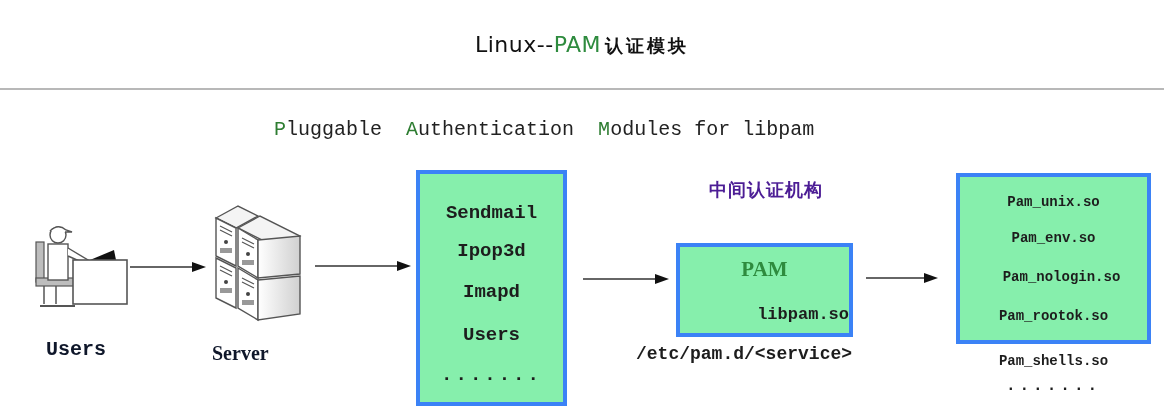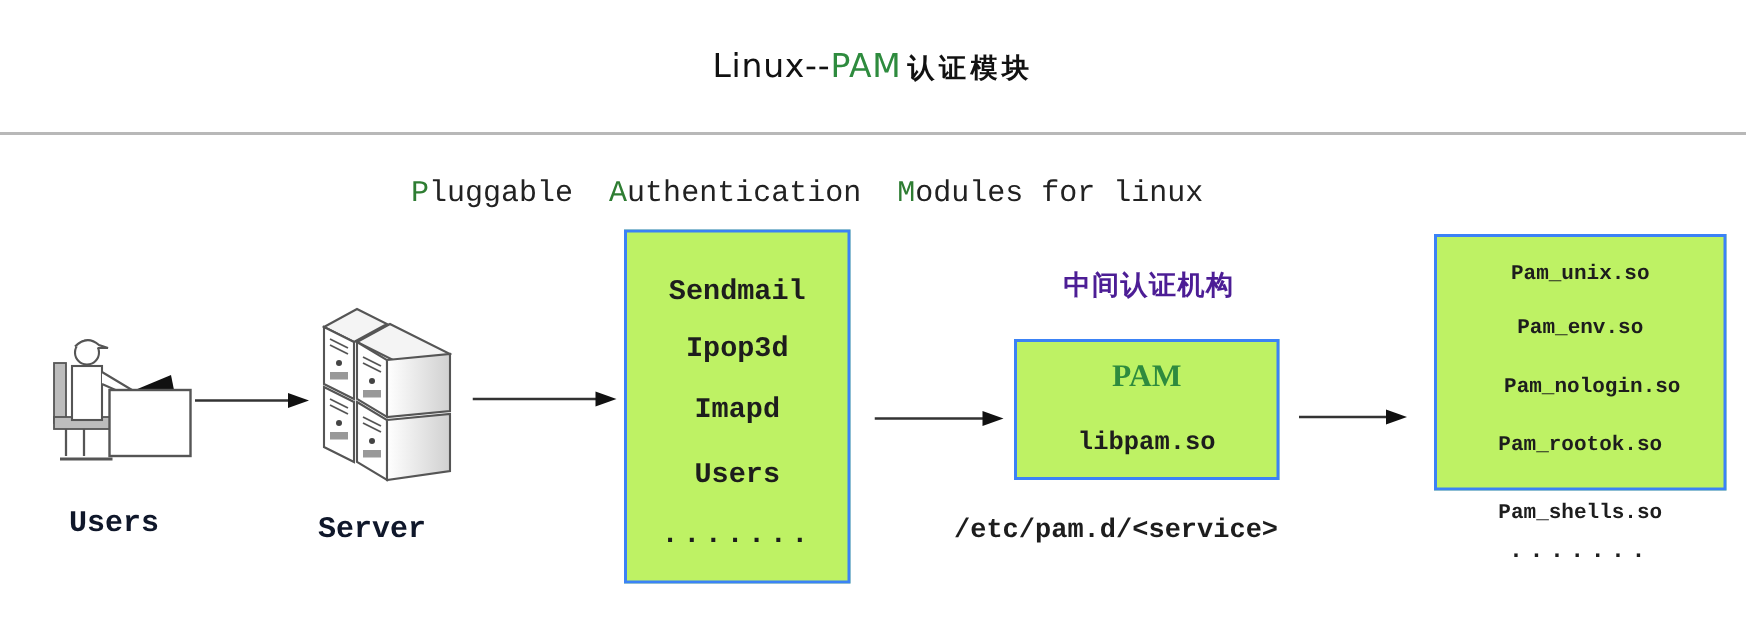--- a/index.html
+++ b/index.html
@@ -6,37 +6,37 @@
   body { width:1164px; height:417px; position:relative; overflow:hidden;
          font-family:"Liberation Serif", "DejaVu Serif", serif; color:#1a1a1a; }
   .abs { position:absolute; }
   .title { left:0; width:1164px; top:32px; text-align:center; font-family:"DejaVu Sans", "Liberation Sans", sans-serif;
            font-size:22px; letter-spacing:0.5px; color:#111; }
   .title .green { color:#2e8b3e; }
   .title .cn { font-size:18px; font-weight:bold; letter-spacing:3px; margin-left:4px; }
   .rule { left:0; width:1164px; top:88px; height:2px; background:#b8b8b8; }
   .subtitle { left:250px; top:95px; font-family:"Liberation Mono", "DejaVu Sans Mono", monospace; font-size:20px; color:#222; white-space:pre; }
   .subtitle .g { color:#2e7d32; }
-  .box { border:2px solid #3b82f6; background:#bef264; box-sizing:border-box; }
+  .box { border:4px solid #3b82f6; background:#86efac; box-sizing:border-box;margin-top:17px; }
   .mono { font-family:"Liberation Mono", "DejaVu Sans Mono", monospace; font-weight:bold; color:#1d1d1d; }
   .label { font-family:"Liberation Mono", "DejaVu Sans Mono", monospace; font-weight:bold; font-size:20px; color:#0f172a; }
   .svc { position:absolute; left:0; width:100%; text-align:center; font-size:19px; }
   .mod { position:absolute; left:0; width:100%; text-align:center; font-size:14px; }
   .cnlabel { font-family:"DejaVu Sans", sans-serif; font-weight:bold; font-size:18px; color:#4c1d95; letter-spacing:1px; }
   .pam { color:#2e8b3e; font-weight:bold; font-size:21px; font-family:"Liberation Serif", serif; }
 </style>
 </head>
 <body>
 
 <div class="abs title">
   <span>Linux--</span><span class="green">PAM</span><span class="cn">认证模块</span>
 </div>
 <div class="abs rule"></div>
 <div class="abs subtitle">
-  <span class="g">P</span><span>luggable  </span><span class="g">A</span><span>uthentication  </span><span class="g">M</span><span>odules for linux</span>
+  <span class="g">P</span><span>luggable  </span><span class="g">A</span><span>uthentication  </span><span class="g">M</span><span>odules for libpam</span>
 </div>
 
 <svg class="abs" style="left:30px;top:222px;" width="105" height="90" viewBox="0 0 105 90">
 
   <rect x="6" y="20" width="8" height="40" fill="#bdbdbd" stroke="#555" stroke-width="1.2"></rect>
   <rect x="6" y="56" width="40" height="8" fill="#bdbdbd" stroke="#555" stroke-width="1.2"></rect>
   <line x1="14" y1="64" x2="14" y2="82" stroke="#555" stroke-width="1.5"></line>
   <line x1="26" y1="64" x2="26" y2="82" stroke="#555" stroke-width="1.5"></line>
   <line x1="10" y1="84" x2="45" y2="84" stroke="#555" stroke-width="2"></line>
 
@@ -90,21 +90,21 @@
     <circle cx="14" cy="82" r="2"></circle>
       <circle cx="36" cy="94" r="2"></circle>
   </g>
   <g fill="#999">
     <rect x="8" y="48" width="12" height="5"></rect>
       <rect x="30" y="60" width="12" height="5"></rect>
     <rect x="8" y="88" width="12" height="5"></rect>
       <rect x="30" y="100" width="12" height="5"></rect>
   </g>
 </svg>
-<div class="abs label" style="left:212px;top:342px;">Server</div>
+<div class="abs label" style="left:212px;top:342px;font-family:Liberation Serif, serif;">Server</div>
 
 <svg class="abs" style="left:315px;top:259px;" width="100" height="14">
   <line x1="0" y1="7" x2="84" y2="7" stroke="#333" stroke-width="1.6"></line>
   <polygon points="82,2 96,7 82,12" fill="#111"></polygon>
 </svg>
 
 <div class="abs box mono" style="left:416px;top:153px;width:151px;height:236px;">
   <div class="svc" style="top:28px;">Sendmail</div>
   <div class="svc" style="top:66px;">Ipop3d</div>
   <div class="svc" style="top:107px;">Imapd</div>
@@ -113,21 +113,21 @@
 </div>
 
 <svg class="abs" style="left:583px;top:272px;" width="90" height="14">
   <line x1="0" y1="7" x2="74" y2="7" stroke="#333" stroke-width="1.6"></line>
   <polygon points="72,2 86,7 72,12" fill="#111"></polygon>
 </svg>
 
 <div class="abs cnlabel" style="left:676px;top:178px;width:180px;text-align:center;">中间认证机构</div>
 <div class="abs box" style="left:676px;top:226px;width:177px;height:94px;">
   <div class="abs pam" style="left:0;width:100%;text-align:center;top:10px;">PAM</div>
-  <div class="abs mono" style="left:0;width:100%;text-align:center;top:58px;font-size:17px;">libpam.so</div>
+  <div class="abs mono" style="left:0;width:100%;text-align:right;top:58px;font-size:17px;">libpam.so</div>
 </div>
 <div class="abs mono" style="left:636px;top:344px;width:260px;font-size:18px;">/etc/pam.d/&lt;service&gt;</div>
 
 <svg class="abs" style="left:866px;top:271px;" width="76" height="14">
   <line x1="0" y1="7" x2="60" y2="7" stroke="#333" stroke-width="1.6"></line>
   <polygon points="58,2 72,7 58,12" fill="#111"></polygon>
 </svg>
 
 <div class="abs box mono" style="left:956px;top:156px;width:195px;height:171px;">
   <div class="mod" style="top:17px;">Pam_unix.so</div>

